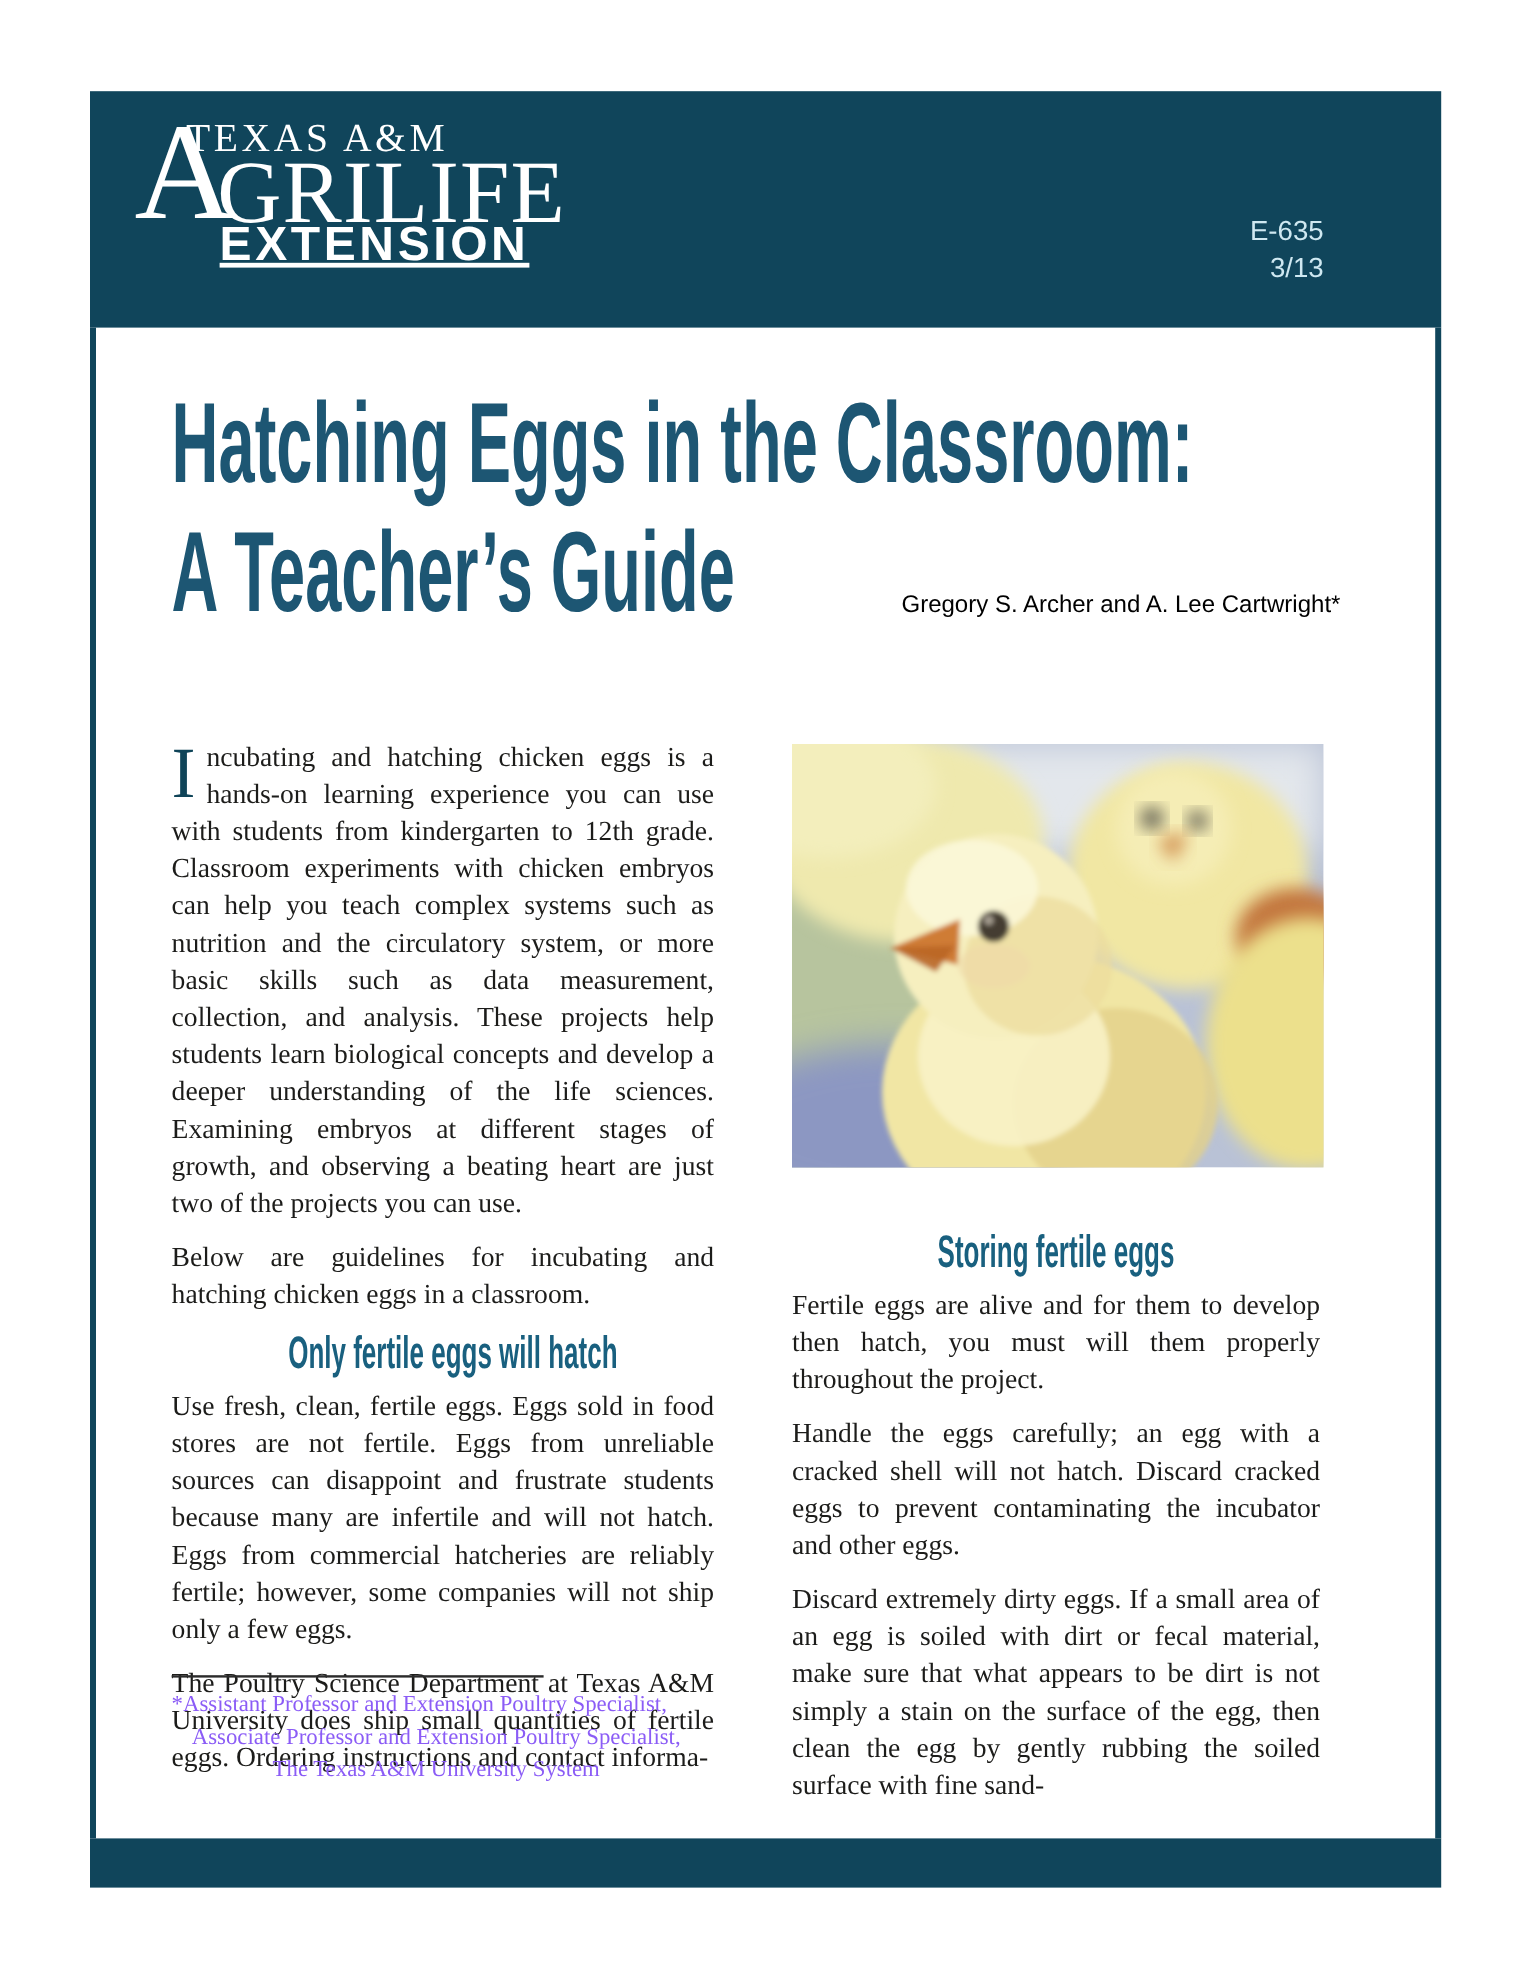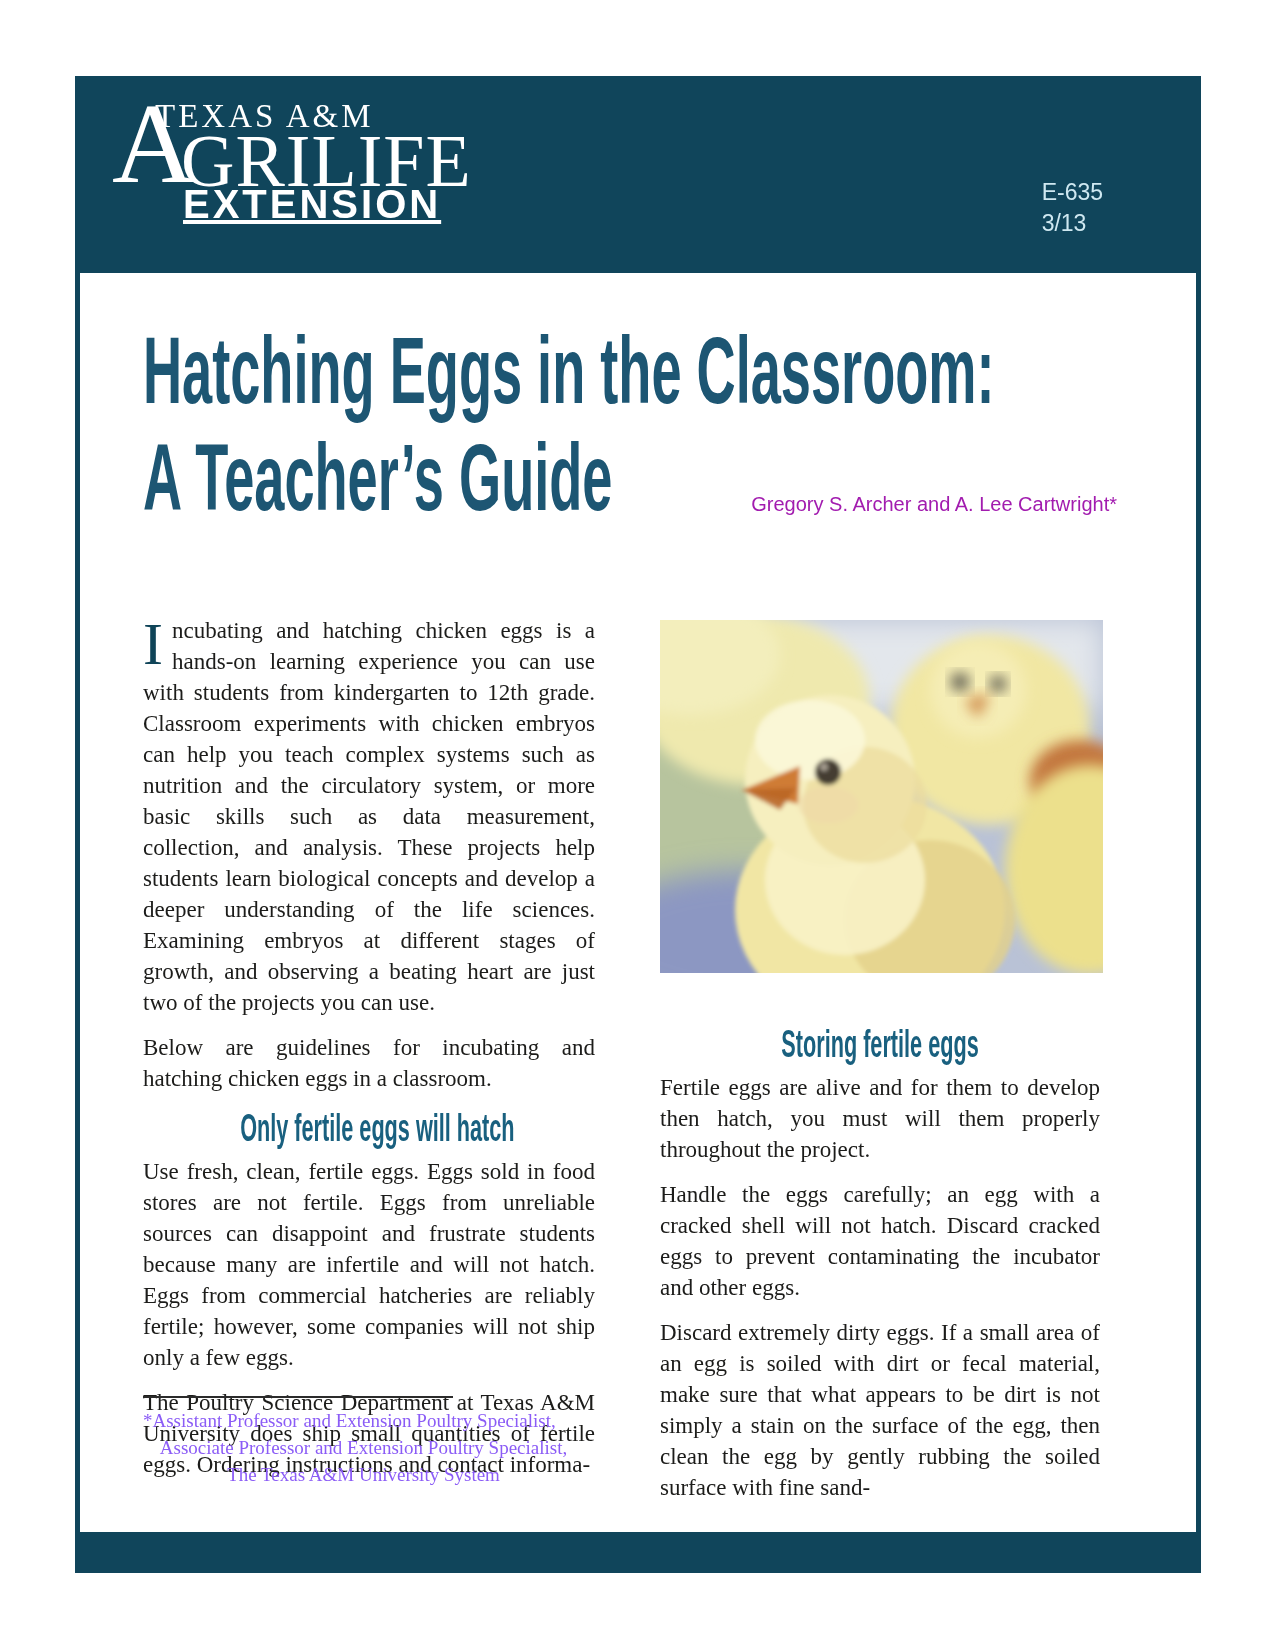--- a/index.html
+++ b/index.html
@@ -12,31 +12,31 @@
   .frame-right{position:absolute;left:1196px;top:273px;width:5px;height:1259px;background:#10455b;}
   .frame-bottom{position:absolute;left:75px;top:1532px;width:1126px;height:41px;background:#10455b;}
 
   
   .logo{position:absolute;left:0;top:0;width:520px;height:197px;color:#fff;}
   .logo-big-a{position:absolute;left:37px;top:10px;font:400 115px/1 "Liberation Serif", serif;}
   .logo-line1{position:absolute;left:80px;top:24px;font:400 33px/1 "Liberation Serif", serif;letter-spacing:3px;}
   .logo-line2{position:absolute;left:106px;top:48px;font:400 74px/1 "Liberation Serif", serif;letter-spacing:1px;}
   .logo-line3{position:absolute;left:108px;top:108px;font:700 40px/1 "Liberation Sans", sans-serif;letter-spacing:3px;text-decoration:underline;}
 
-  .pub-number{position:absolute;right:98px;top:101px;
+  .pub-number{position:absolute;right:98px;top:101px;text-align:right;
               font:400 23px/31px "Liberation Sans", sans-serif;color:#cfe8f1;}
 
   
   .title-line{position:absolute;left:143px;white-space:nowrap;
               font:700 95px/1 "Liberation Sans", sans-serif;color:#1d5673;
               transform:scaleX(0.57);transform-origin:0 0;}
   .title-line.l1{top:323px;}
   .title-line.l2{top:430px;}
   .byline{position:absolute;right:158px;top:492px;white-space:nowrap;
-          font:400 20px/1.2 "Liberation Sans", sans-serif;color:#a21caf;}
+          font:400 20px/1.2 "Liberation Sans", sans-serif;color:#000000;}
 
   
   .photo{position:absolute;left:660px;top:620px;width:443px;height:353px;display:block;}
 
   
   .col{position:absolute;font-size:23px;line-height:31px;text-align:justify;}
   .col-left{left:143px;top:615px;width:452px;}
   .col-right{left:660px;top:1016px;width:440px;}
   .col p{margin:0 0 14px 0;}
   .col h2{margin:8px 0 8px 0;white-space:nowrap;text-align:center;

